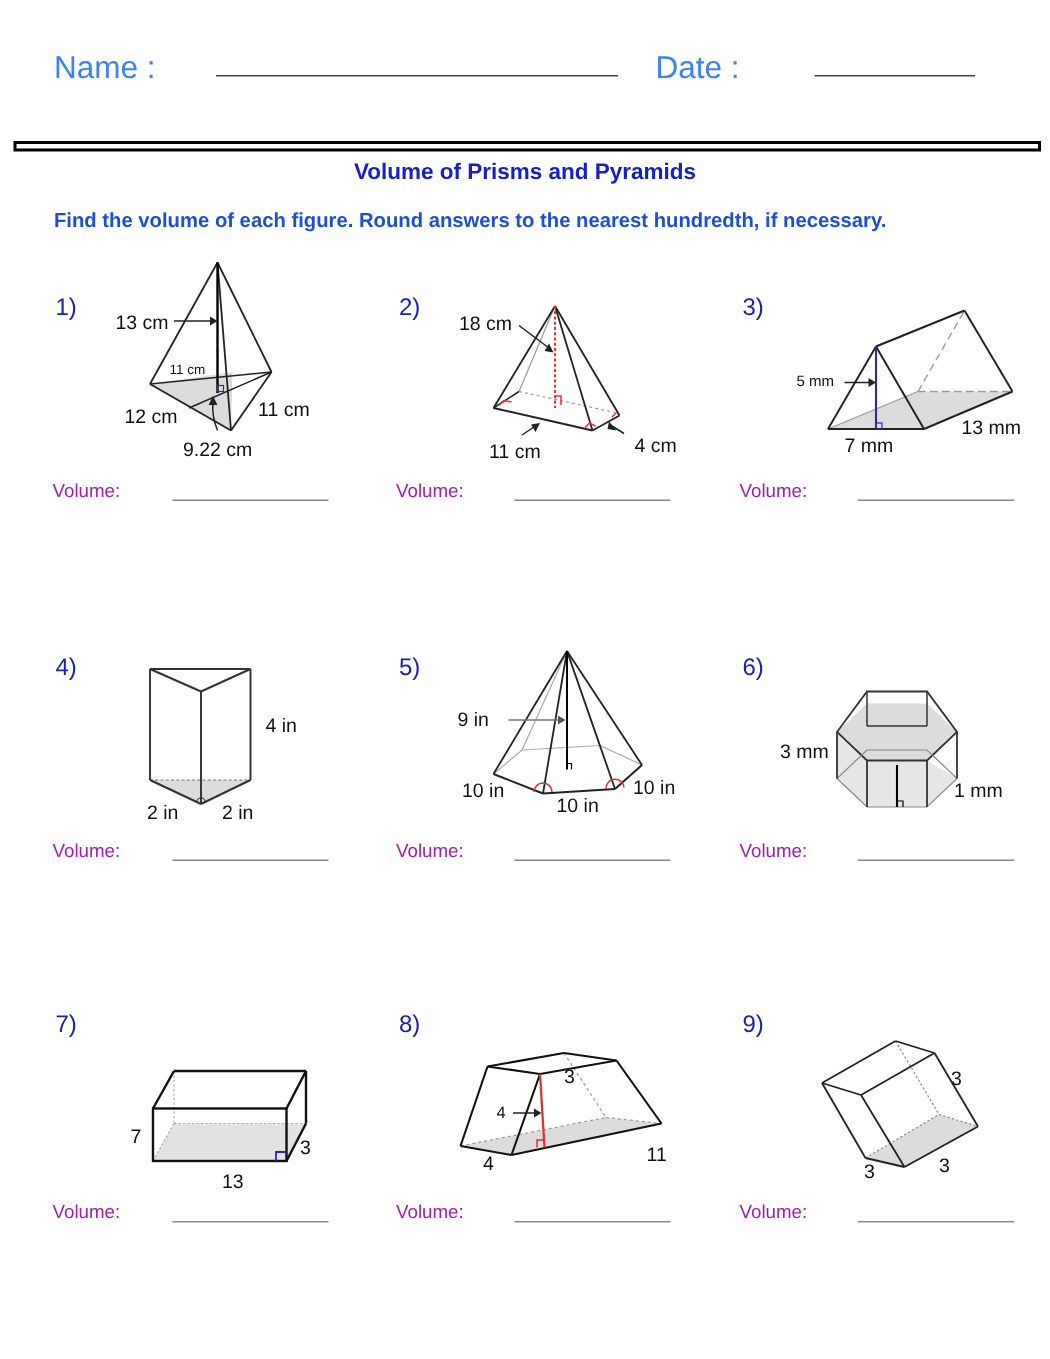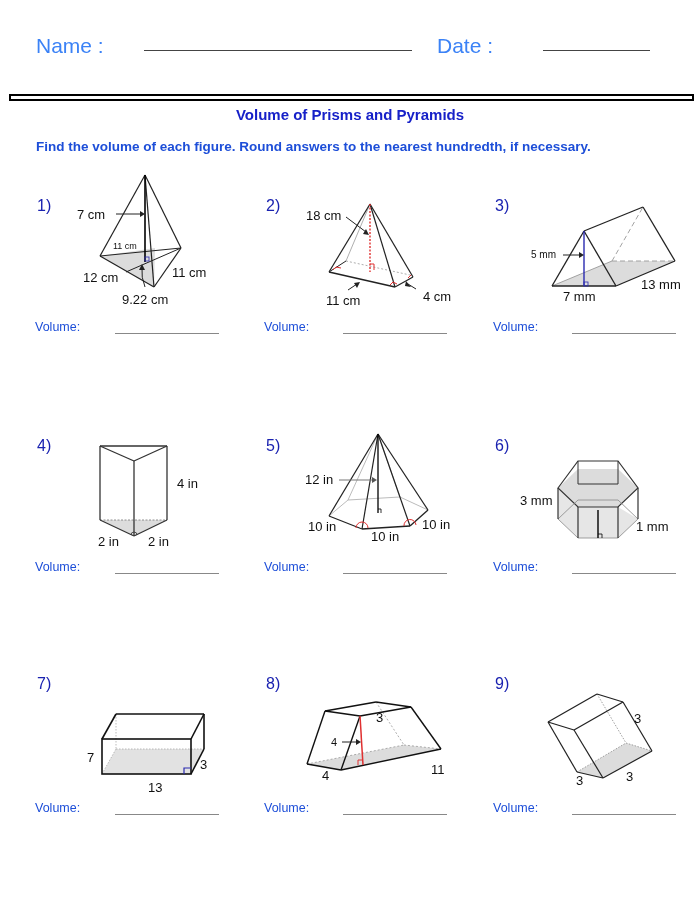--- a/index.html
+++ b/index.html
@@ -4,21 +4,21 @@
 <style>
   html, body { margin:0; padding:0; background:#fff; }
   body { width:700px; height:906px; position:relative; overflow:hidden; font-family:"Liberation Sans", sans-serif; color:#111; }
   .abs { position:absolute; }
   .hdr-label { font-size:21px; color:#3b82f6; }
   .hdr-line { border-bottom:1.5px solid #444; height:0; }
   .rule { left:9px; top:94px; width:681px; height:3px; border:2px solid #000; background:#fff; }
   .title { left:0; width:700px; top:106px; text-align:center; font-size:15px; font-weight:bold; color:#1620c8; }
   .instr { left:36px; top:139px; font-size:13.5px; font-weight:bold; color:#1d4ed8; }
   .qnum { font-size:16px; color:#1a22b0; }
-  .vol-label { font-size:12.5px; color:#1d4ed8; }
+  .vol-label { font-size:12.5px; color:#a21caf; }
   .vol-line { border-bottom:1px solid #888; width:104px; height:0; }
   svg { position:absolute; overflow:visible; }
 </style>
 </head>
 <body>
 
 <div class="abs hdr-label" style="left:36px;top:34px;">Name :</div>
 <div class="abs hdr-line" style="left:144px;top:50px;width:268px;"></div>
 <div class="abs hdr-label" style="left:437px;top:34px;">Date :</div>
 <div class="abs hdr-line" style="left:543px;top:50px;width:107px;"></div>
@@ -39,21 +39,21 @@
     <line x1="100" y1="256" x2="154" y2="287" stroke="#222" stroke-width="1.2"></line>
     <line x1="154" y1="287" x2="181" y2="248" stroke="#222" stroke-width="1.2"></line>
     <line x1="126" y1="272" x2="181" y2="248" stroke="#222" stroke-width="1"></line>
     <line x1="145" y1="175" x2="145" y2="262" stroke="#000" stroke-width="1.6"></line>
     <rect x="145" y="257" width="4" height="4" fill="none" stroke="#2a2ab0" stroke-width="0.8"></rect>
     <line x1="116" y1="214" x2="140" y2="214" stroke="#222" stroke-width="1"></line>
     <polygon points="140,211 145,214 140,217" fill="#222"></polygon>
     <path d="M145 287 Q141 277 142 268" fill="none" stroke="#222" stroke-width="1"></path>
     <polygon points="139,270 142,264 145,270" fill="#222"></polygon>
   </svg>
-  <div class="abs" style="left:77px;top:207px;font-size:13px;">7 cm</div>
+  <div class="abs" style="left:77px;top:207px;font-size:13px;">13 cm</div>
   <div class="abs" style="left:113px;top:241px;font-size:9px;">11 cm</div>
   <div class="abs" style="left:83px;top:270px;font-size:13px;">12 cm</div>
   <div class="abs" style="left:172px;top:265px;font-size:13px;">11 cm</div>
   <div class="abs" style="left:122px;top:292px;font-size:13px;">9.22 cm</div>
   <div class="abs vol-label" style="left:35px;top:320px;">Volume:</div>
   <div class="abs vol-line" style="left:115px;top:333px;"></div>
 </div>
 
 <div>
   <div class="abs qnum" style="left:266px;top:197px;">2)</div>
@@ -147,21 +147,21 @@
     <line x1="329" y1="516" x2="362" y2="529" stroke="#222" stroke-width="1.3"></line>
     <line x1="362" y1="529" x2="410" y2="526" stroke="#222" stroke-width="1.3"></line>
     <line x1="410" y1="526" x2="428" y2="510" stroke="#222" stroke-width="1.3"></line>
     <line x1="378" y1="434" x2="378" y2="513" stroke="#000" stroke-width="1.3"></line>
     <path d="M378 509 h3 v4" fill="none" stroke="#000" stroke-width="0.8"></path>
     <line x1="339" y1="480" x2="372" y2="480" stroke="#777" stroke-width="1"></line>
     <polygon points="372,477 377,480 372,483" fill="#555"></polygon>
     <path d="M356 528 a6 6 0 0 1 12 0" fill="none" stroke="#e03030" stroke-width="1"></path>
     <path d="M404 526 a6 6 0 0 1 12 -1" fill="none" stroke="#e03030" stroke-width="1"></path>
   </svg>
-  <div class="abs" style="left:305px;top:472px;font-size:13px;">12 in</div>
+  <div class="abs" style="left:305px;top:472px;font-size:13px;">9 in</div>
   <div class="abs" style="left:308px;top:519px;font-size:13px;">10 in</div>
   <div class="abs" style="left:371px;top:529px;font-size:13px;">10 in</div>
   <div class="abs" style="left:422px;top:517px;font-size:13px;">10 in</div>
   <div class="abs vol-label" style="left:264px;top:560px;">Volume:</div>
   <div class="abs vol-line" style="left:343px;top:573px;"></div>
 </div>
 
 <div>
   <div class="abs qnum" style="left:495px;top:437px;">6)</div>
   <svg style="left:0;top:0;" width="700" height="906">

